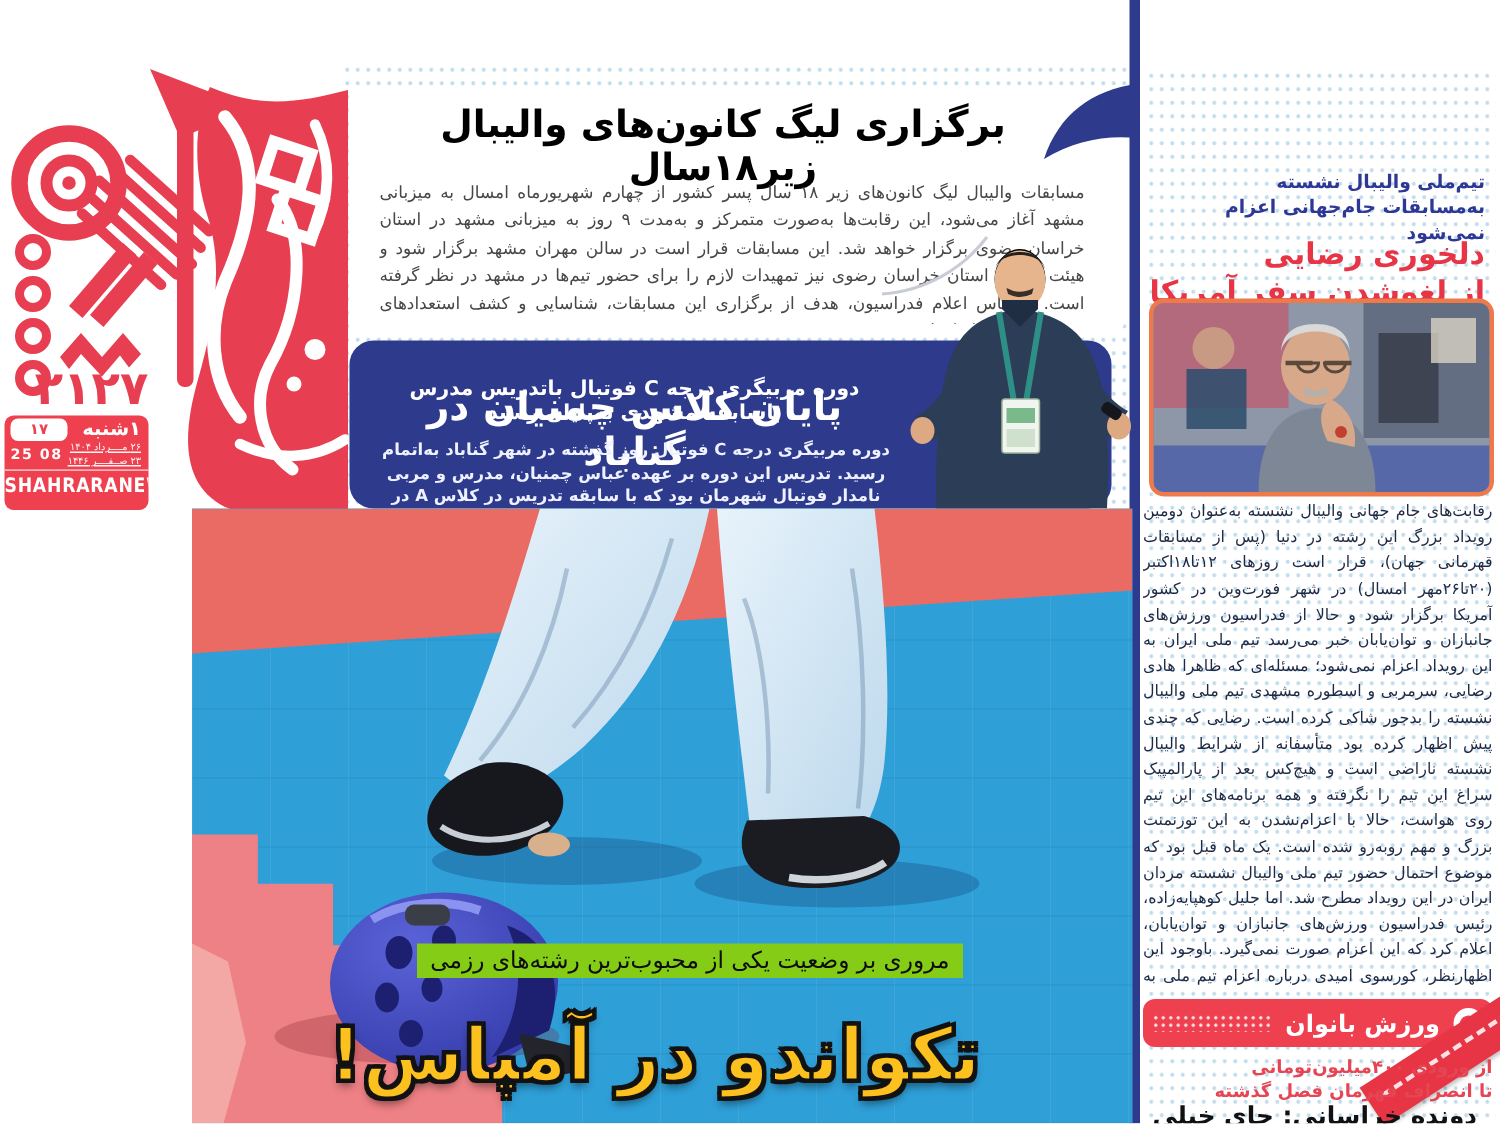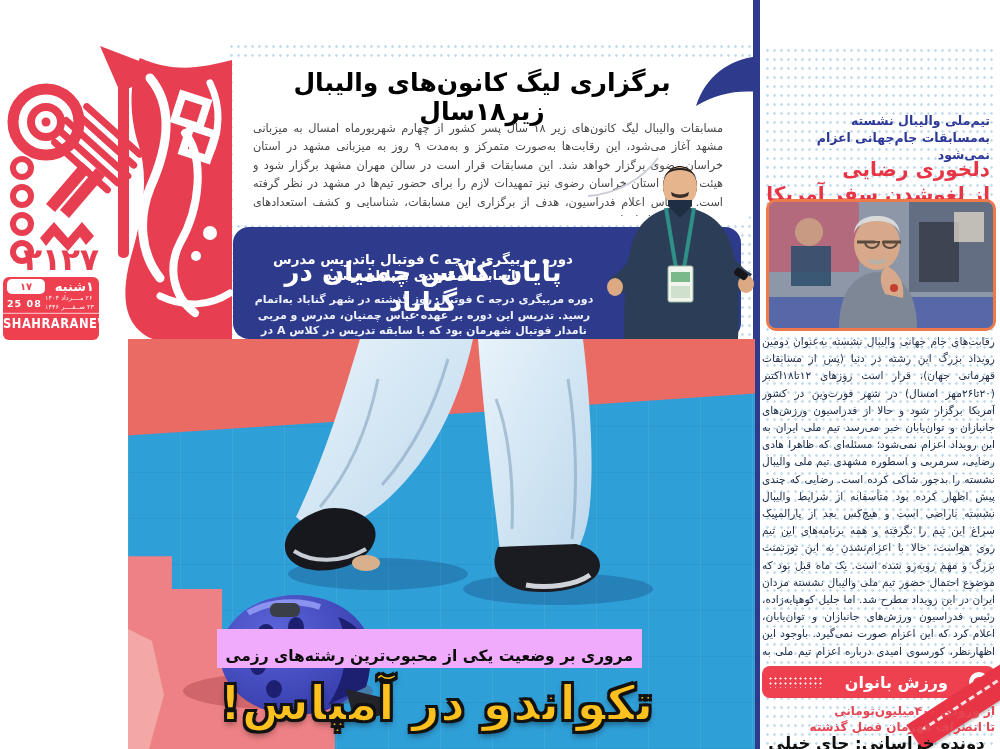--- a/index.html
+++ b/index.html
@@ -16,21 +16,21 @@
              color:#2c3796;font-weight:bold;font-size:12.5px;line-height:17px;}
   .rc-title{left:764px;top:157px;width:226px;text-align:right;direction:rtl;
             color:#e73546;font-weight:bold;font-size:20px;line-height:25px;}
   .rc-photo{left:766px;top:199px;width:224px;height:126px;border:3px solid #ee7a4b;
             border-radius:10px;overflow:hidden;background:#7687a0;}
   .rc-article{left:762px;top:333px;width:233px;height:328px;direction:rtl;
               text-align:justify;font-size:10.6px;line-height:17.2px;color:#1e2a44;
               overflow:hidden;}
   .rc-banner{left:762px;top:666px;width:233px;height:32px;background:#ef4050;
              border-radius:8px;display:flex;align-items:center;flex-direction:row-reverse;
-             padding:0 6px;box-sizing:border-box;gap:21px;}
+             padding:0 6px;box-sizing:border-box;gap:9px;}
   .rc-banner .txt{color:#fff;font-weight:bold;font-size:16px;direction:rtl;white-space:nowrap;}
   .wm-icon{width:20px;height:20px;border-radius:50%;background:#fff;position:relative;flex:0 0 auto;}
   .wm-icon:before{content:"";position:absolute;left:4px;top:5px;width:12px;height:6px;
                   border-radius:6px 6px 0 0;background:#ef4050;}
   .wm-icon:after{content:"";position:absolute;left:8px;top:12px;width:5px;height:5px;
                  border-radius:50%;background:#ef4050;}
   .banner-dots{flex:1;height:12px;background-image:radial-gradient(circle,#ffffff 0.9px,transparent 1.2px);
                background-size:5px 5px;opacity:.9;}
   .rc-teaser1{left:762px;top:703px;width:233px;direction:rtl;
               color:#e64553;font-weight:bold;font-size:12px;line-height:16px;z-index:3;}
@@ -45,21 +45,21 @@
             font-size:31px;font-weight:bold;letter-spacing:7px;}
   .date-box{left:3px;top:277px;width:96px;height:63px;background:#ef4050;border-radius:6px;
             color:#fff;overflow:hidden;z-index:4;}
   .db-row1{display:flex;flex-direction:row-reverse;justify-content:space-between;
            align-items:center;padding:2px 5px 0 4px;}
   .db-day{font-weight:bold;font-size:13px;direction:rtl;}
   .db-chip{background:#fff;color:#ef4050;font-weight:bold;font-size:10px;border-radius:5px;
            width:38px;height:15px;display:flex;align-items:center;justify-content:center;}
   .db-row2{display:flex;flex-direction:row-reverse;justify-content:space-between;
            align-items:center;padding:0 5px 0 4px;}
-  .db-dates{font-size:6.5px;line-height:9px;text-align:left;direction:rtl;opacity:.95;}
+  .db-dates{font-size:6.5px;line-height:9px;text-align:right;direction:rtl;opacity:.95;text-decoration:underline;}
   .db-greg{font-weight:bold;font-size:9.5px;letter-spacing:1px;}
   .db-site{font-size:11.5px;font-weight:bold;letter-spacing:.5px;text-align:center;
            border-top:1px solid rgba(255,255,255,.6);margin-top:2px;padding-top:1px;
            font-family:"DejaVu Sans",sans-serif;transform:scaleY(1.15);}
   
   .mid-dots{left:228px;top:42px;width:527px;height:302px;}
   .top-box{left:233px;top:58px;width:518px;height:166px;background:#fff;border-radius:14px;}
   .top-headline{left:253px;top:68px;width:458px;text-align:center;direction:rtl;
                 color:#000000;font-weight:bold;font-size:25px;}
   .top-body{left:253px;top:120px;width:470px;height:96px;direction:rtl;text-align:justify;
@@ -78,22 +78,22 @@
   .photo{left:128px;top:339px;width:627px;height:410px;background:#2f9fd8;overflow:hidden;}
   .mat-seams{position:absolute;inset:0;
      background-image:repeating-linear-gradient(90deg,rgba(255,255,255,.07) 0 1px,transparent 1px 52px),
                       repeating-linear-gradient(0deg,rgba(0,40,80,.06) 0 1px,transparent 1px 46px);}
   .mat-red-top{position:absolute;left:0;top:0;width:100%;height:105px;background:#e96b64;
      clip-path:polygon(0 0,100% 0,100% 52%,0 92%);}
   .mat-red-patch{position:absolute;left:0;top:0;width:100%;height:100%;background:#ee8185;
      clip-path:polygon(0 53%,7% 53%,7% 61%,15% 61%,15% 71%,25% 71%,25% 86%,33% 86%,33% 100%,0 100%);}
   .mat-pink{position:absolute;left:0;bottom:0;width:60px;height:120px;background:#f4b1ad;
      clip-path:polygon(0 0,40% 10%,60% 55%,35% 100%,0 100%);opacity:.8;}
-  .caption-line{position:absolute;direction:rtl;background:#f0abfc;color:#0c0c0c;font-weight:bold;
-     font-size:15.5px;padding:18px 9px 3px 9px;white-space:nowrap;}
+  .caption-line{position:absolute;direction:rtl;background:#84cc16;color:#0c0c0c;font-weight:normal;
+     font-size:15.5px;padding:2px 9px 3px 9px;white-space:nowrap;}
   .cap1{right:113px;top:290px;}
   .cap2{right:113px;top:318px;}
   .big-title{position:absolute;left:60px;right:70px;top:336px;text-align:center;direction:rtl;
      font-size:49px;font-weight:bold;color:#fcc11e;
      -webkit-text-stroke:2px #121212;
      text-shadow:2px 2px 0 #121212,-2px 2px 0 #121212,2px -2px 0 #121212,-2px -2px 0 #121212,0 4px 6px rgba(0,0,0,.45);}
 </style>
 </head>
 <body>
 

